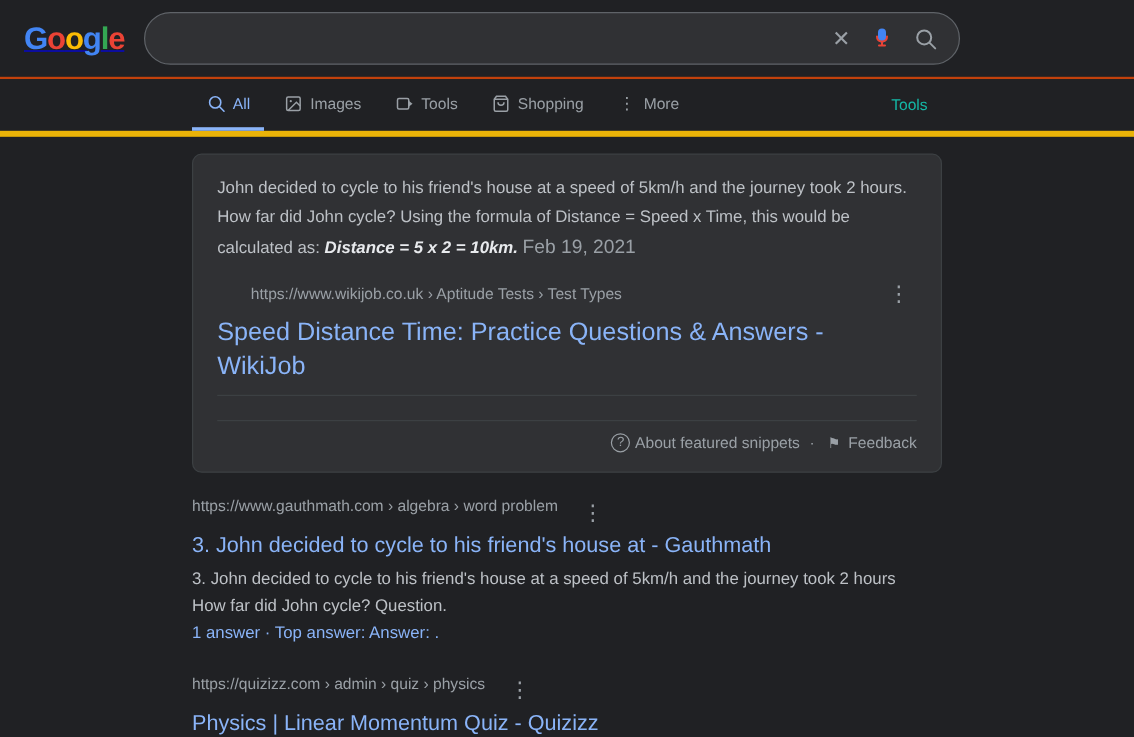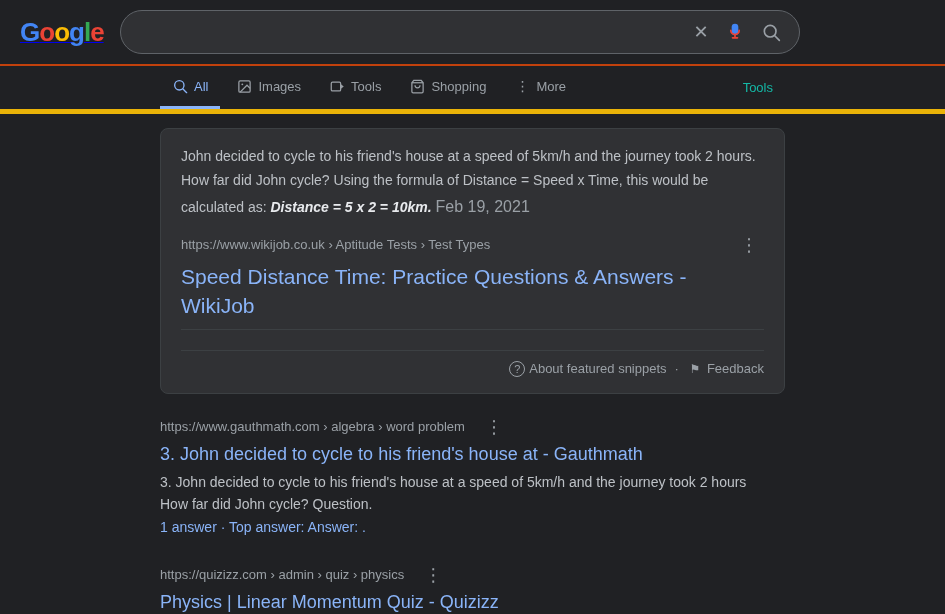--- a/index.html
+++ b/index.html
@@ -166,20 +166,21 @@
       font-size: 16px;
     }
 
     .snippet-url {
       color: #9aa0a6;
       font-size: 13px;
       margin-top: 12px;
       display: flex;
       align-items: center;
       justify-content: space-between;
+      margin-left: 28px;
     }
 
     .snippet-link {
       color: #8ab4f8;
       font-size: 21px;
       text-decoration: none;
       display: block;
       margin-top: 4px;
       line-height: 1.4;
     }
@@ -211,21 +212,21 @@
 
     
     .search-result {
       margin-bottom: 24px;
     }
 
     .result-url {
       color: #9aa0a6;
       font-size: 13px;
       display: flex;
-      align-items: center;
+      align-items: flex-start;
       gap: 6px;
       margin-bottom: 2px;
     }
 
     .result-title {
       color: #8ab4f8;
       font-size: 18px;
       text-decoration: none;
       display: block;
       margin-bottom: 4px;

